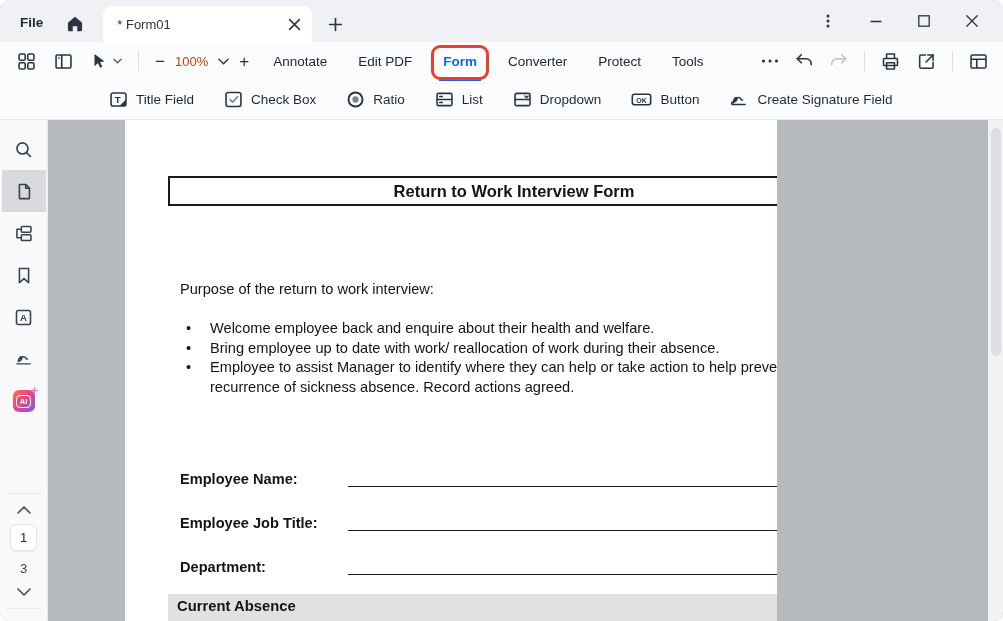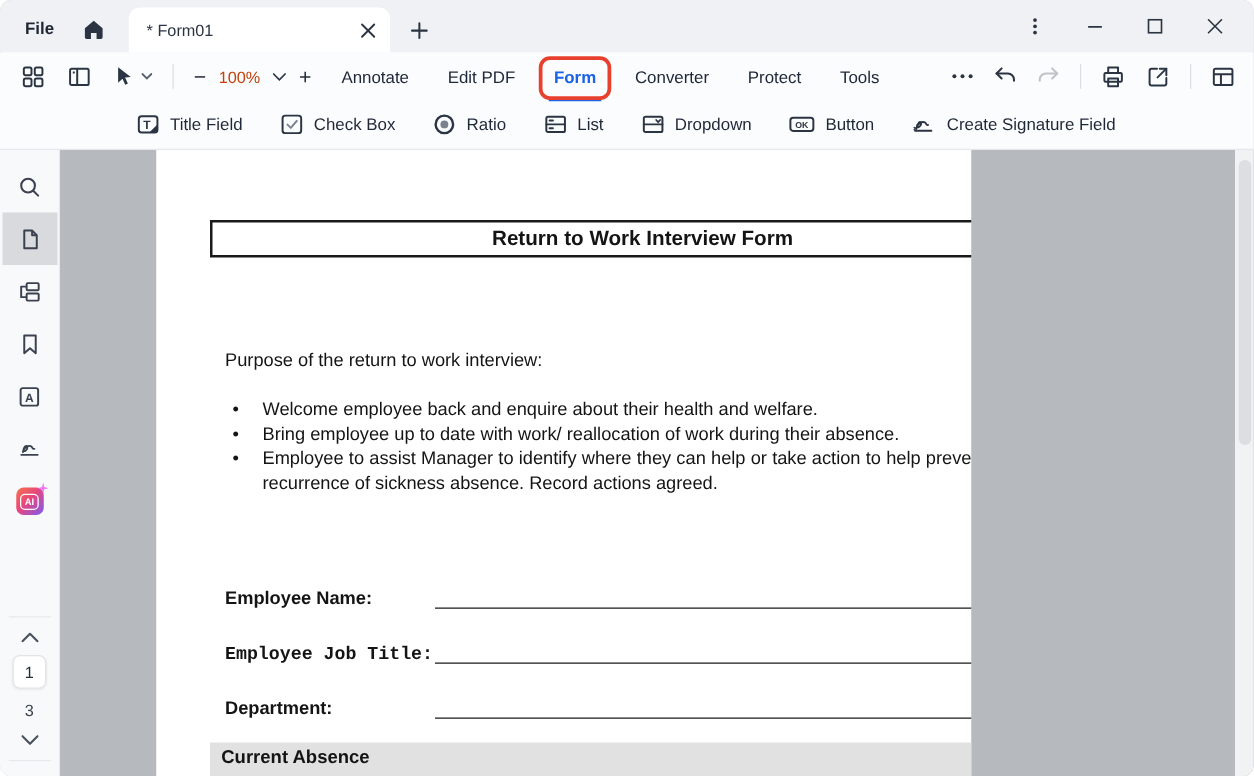--- a/index.html
+++ b/index.html
@@ -77,21 +77,21 @@
   .doc-bullets li { position:relative; padding-left:30px; font-size:14.6px; line-height:19.5px; }
   .doc-bullets li .bdot { position:absolute; left:6px; }
   .doc-bullets li.justify { text-align:justify; }
   .section-band { position:absolute; left:43px; width:692px; height:25px; background:#e1e1e1;
                   font-size:14.8px; font-weight:700; line-height:25px; padding-left:9px; }
   .band-1 { top:296px; }
   .band-2 { top:474px; height:40px; }
   .field-row { position:absolute; left:55px; height:20px; }
   .f-label { font-size:14.6px; font-weight:700; }
   .f-line { position:absolute; left:168px; top:1px; width:498px; height:16px; border-bottom:1.5px solid #1a1a1a; }
-  .row-1 { top:350px; } .row-2 { top:394px;font-family:Liberation Mono, monospace; } .row-3 { top:438px; }
+  .row-1 { top:350px; } .row-2 { top:394px; } .row-3 { top:438px; }
 
   svg.ic { display:block; }
 </style>
 </head>
 <body>
 
 <div class="window">
 
   <div class="titlebar">
     <div class="file-menu">File</div>

